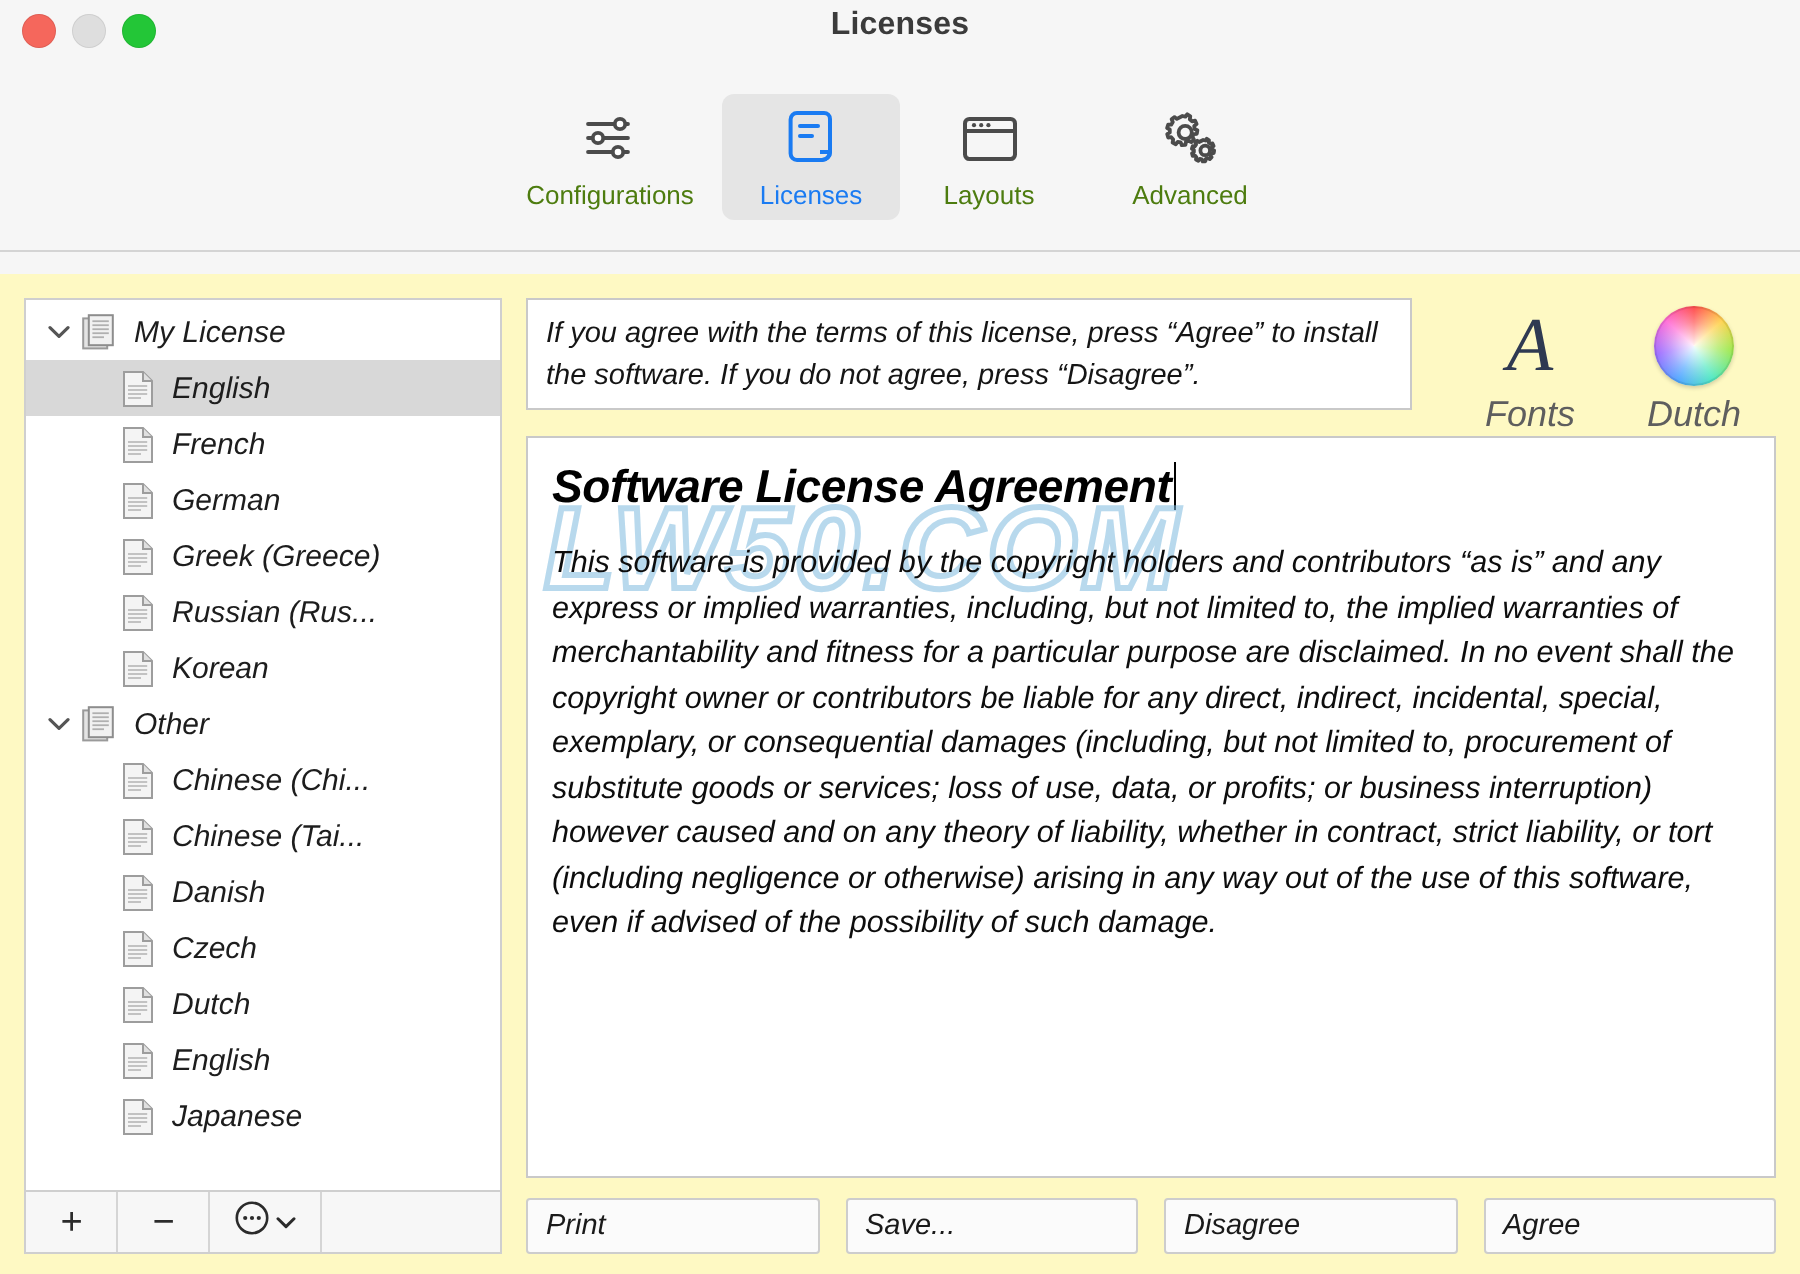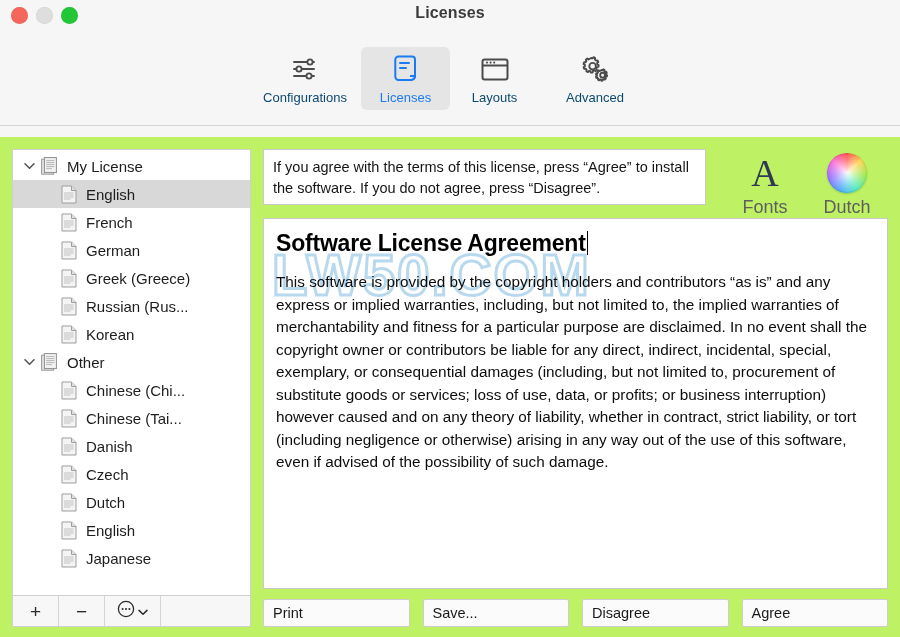--- a/index.html
+++ b/index.html
@@ -74,34 +74,35 @@
   .tb-item.wide { width: 112px; }
   .tb-item.active {
     background: #e5e5e5;
   }
   .tb-icon {
     height: 32px; width: 36px;
     display: flex; align-items: center; justify-content: center;
   }
   .tb-label {
     font-size: 13px;
-    color: #0c4a6e;
+    color: #4d7c0f;
     line-height: 15px;
     white-space: nowrap;
   }
   .tb-item.active .tb-label { color: #1a7bf2; }
 
   
   .content {
     flex: 1 1 auto;
     position: relative;
     display: flex;
     padding: 12px 12px 10px 12px;
     gap: 12px;
-    background: #bef264;
+    background: #fef9c3;
+    font-style: italic;
   }
 
   
   .sidebar-col {
     width: 239px;
     flex: 0 0 239px;
     display: flex; flex-direction: column;
   }
   .tree {
     flex: 1 1 auto;

